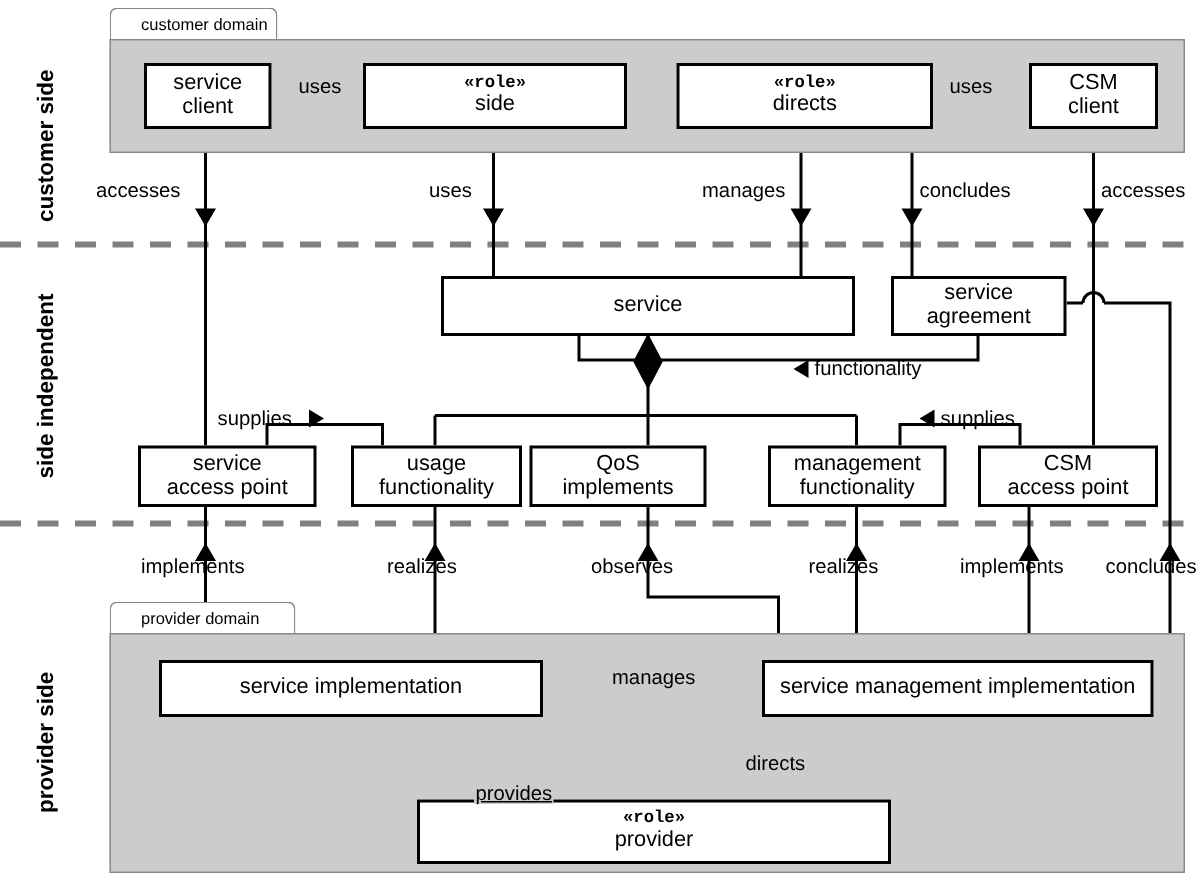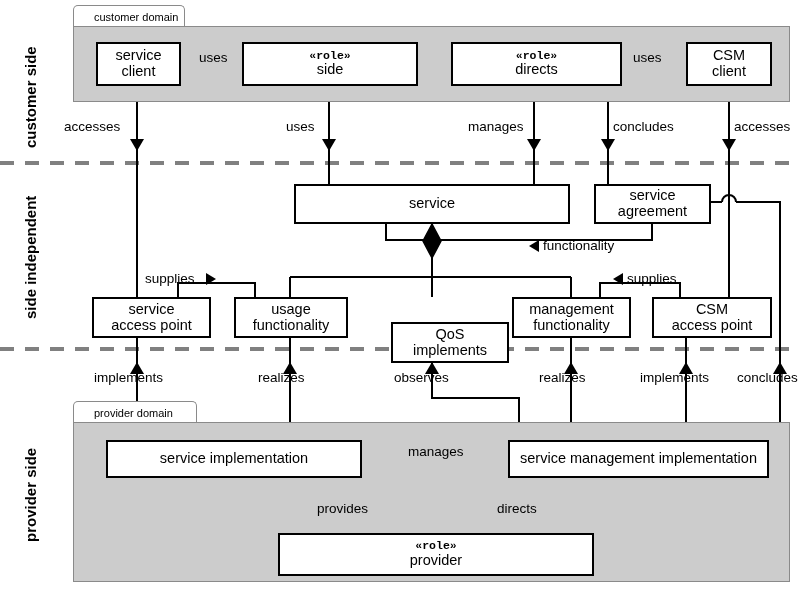--- a/index.html
+++ b/index.html
@@ -215,21 +215,21 @@
   <div class="nodebox" style="left:92px; top:297px; width:119px; height:41px;">
     <span class="nm">service</span>
     <span class="nm">access point</span>
   </div>
 
   <div class="nodebox" style="left:234px; top:297px; width:114px; height:41px;">
     <span class="nm">usage</span>
     <span class="nm">functionality</span>
   </div>
 
-  <div class="nodebox" style="left:391px; top:297px; width:118px; height:41px;margin-top:25px;">
+  <div class="nodebox" style="left:353px; top:297px; width:118px; height:41px;">
     <span class="nm">QoS</span>
     <span class="nm">implements</span>
   </div>
 
   <div class="nodebox" style="left:512px; top:297px; width:119px; height:41px;">
     <span class="nm">management</span>
     <span class="nm">functionality</span>
   </div>
 
   <div class="nodebox" style="left:652px; top:297px; width:120px; height:41px;">
@@ -311,21 +311,21 @@
   </div>
 
   <div class="edgelabel" style="left:737px; top:370px;">
     <span>concludes</span>
   </div>
 
   <div class="edgelabel boxed" style="left:407px; top:444px;">
     <span>manages</span>
   </div>
 
-  <div class="edgelabel boxed" style="left:316px; top:501px;">
+  <div class="edgelabel boxed" style="left:316px; top:521px;text-decoration:underline;">
     <span>provides</span>
   </div>
 
   <div class="edgelabel boxed" style="left:496px; top:501px;">
     <span>directs</span>
   </div>
 
 </div>
 
 </body></html>

